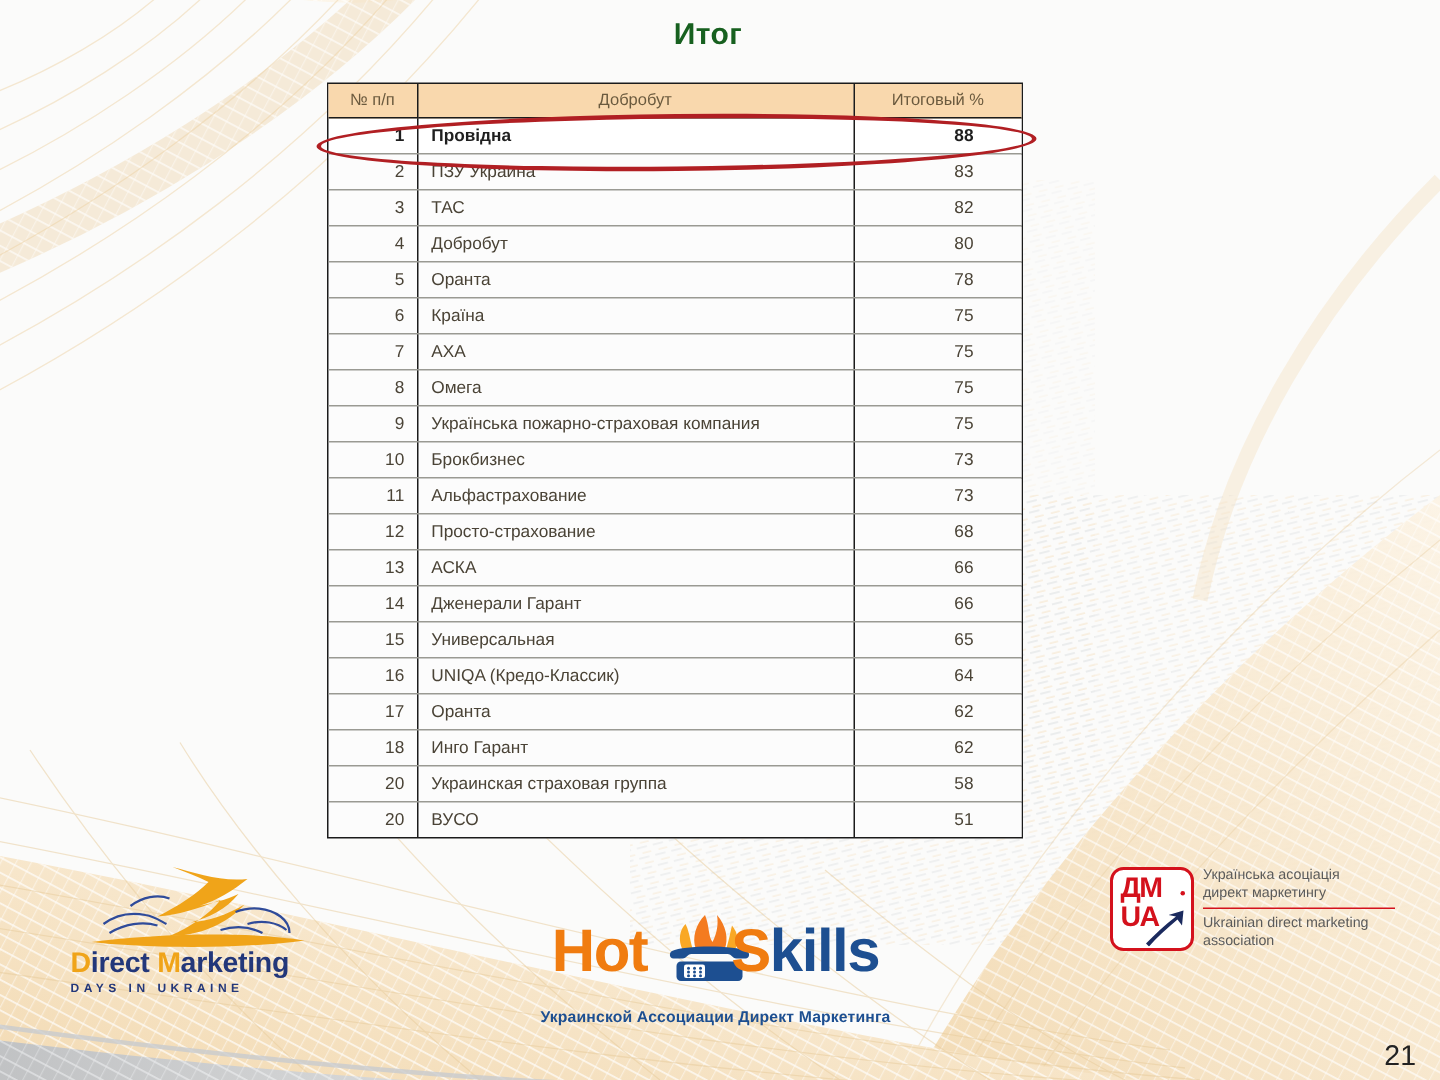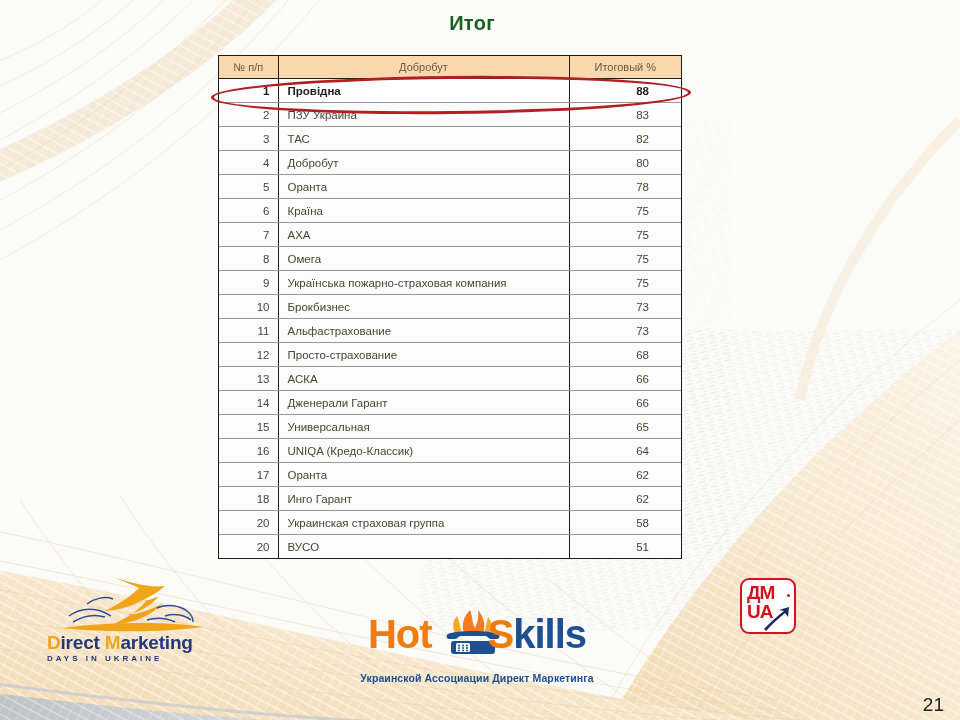--- a/index.html
+++ b/index.html
@@ -403,15 +403,22 @@
 
 <div class="logo-dmu">
   <div class="dmu-badge">
     <span class="l1">ДМ</span>
     <span class="l2">UA</span>
     <span class="dot"></span>
     <svg width="30" height="26" viewBox="0 0 30 26" style="position:absolute;right:2px;bottom:1px;">
       <path d="M2 24 C 8 18 14 12 22 6 L 17 5 L 27 2 L 26 12 L 23 8 C 16 14 9 20 4 26 Z" fill="#1b2a5e"></path>
     </svg>
   </div>
+  <div class="dmu-text">
+    <div class="ua1">Українська асоціація</div>
+    <div class="ua1">директ маркетингу</div>
+    <div class="dmu-rule"></div>
+    <div class="en1">Ukrainian direct marketing</div>
+    <div class="en1">association</div>
+  </div>
 </div>
 
 <div class="pagenum">21</div>
 
 </body></html>

